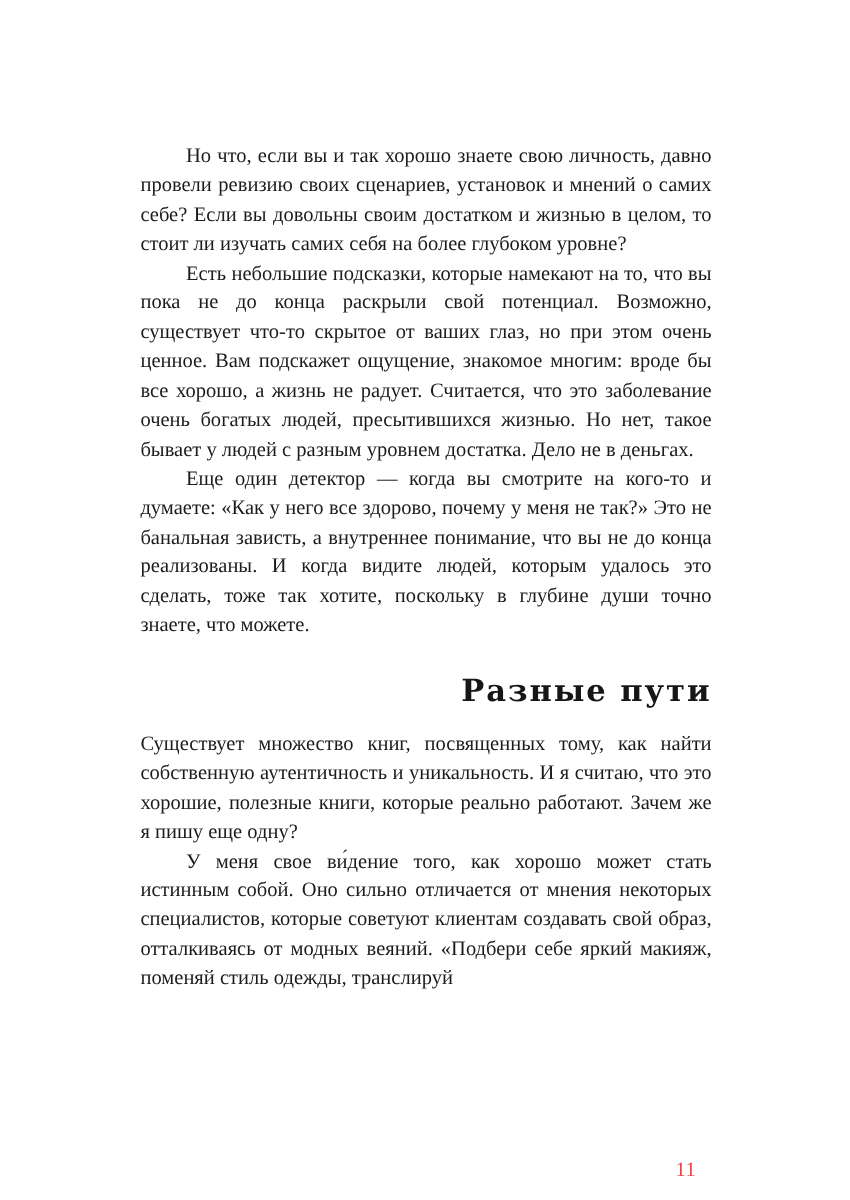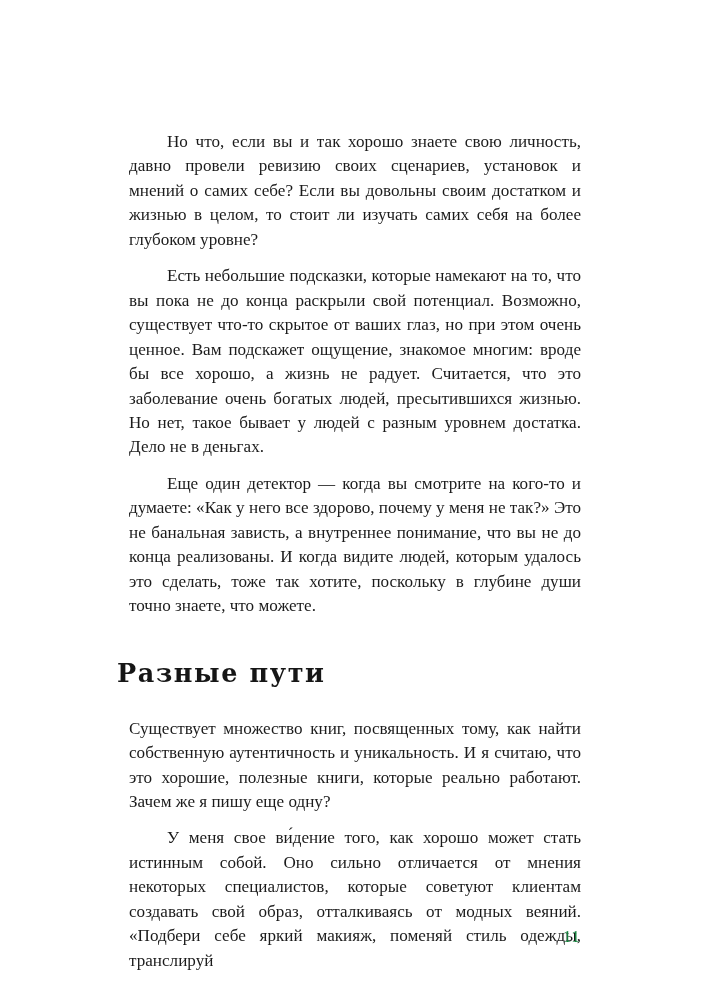--- a/index.html
+++ b/index.html
@@ -35,21 +35,21 @@
 
   
   .textblock {
     position: absolute;
     top: 118px;
     left: 117px;
     width: 476px;
   }
 
   .para {
-    margin: 12px;
+    margin: 0;
     font-family: "Liberation Serif", "DejaVu Serif", serif;
     font-size: 17.1px;
     line-height: 24.45px;
     color: #1b1b1b;
     text-align: justify;
     text-indent: 38px;
     -moz-text-align-last: left;
     text-align-last: left;
     hyphens: manual;
     letter-spacing: 0.01px;
@@ -61,37 +61,37 @@
 
   
   .section-heading {
     margin: 0;
     font-family: "DejaVu Serif", "Liberation Serif", serif;
     font-weight: 700;
     font-size: 25.5px;
     line-height: 30px;
     letter-spacing: 1.6px;
     color: #161616;
-    text-align: left;
+    text-align: right;
     text-indent: 0;
   }
 
   .gap-before-heading { height: 27px; }
   .gap-after-heading  { height: 17px; }
 
   
   .folio {
     position: absolute;
-    top: 927px;
+    top: 965px;
     left: 117px;
     width: 463px;
     text-align: right;
     font-family: "Liberation Serif", "DejaVu Serif", serif;
     font-size: 17px;
-    color: #15803d;
+    color: #ef4444;
     letter-spacing: 0.3px;
   }
 </style>
 </head>
 <body>
 
 <div class="page">
 
 
   <div class="textblock">

